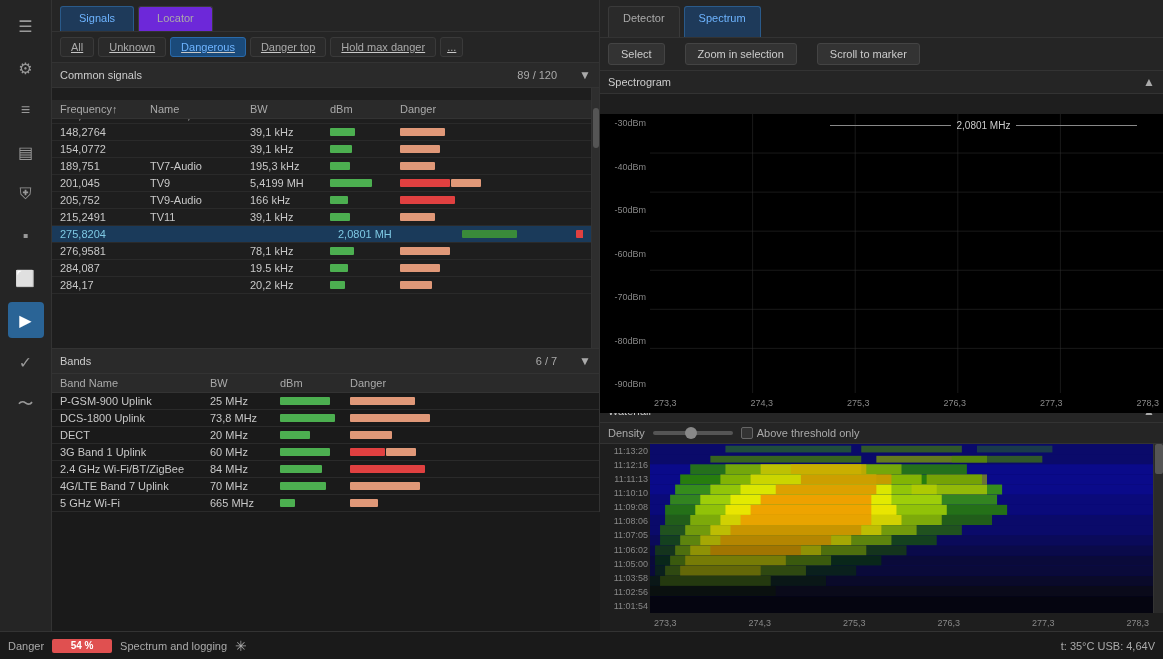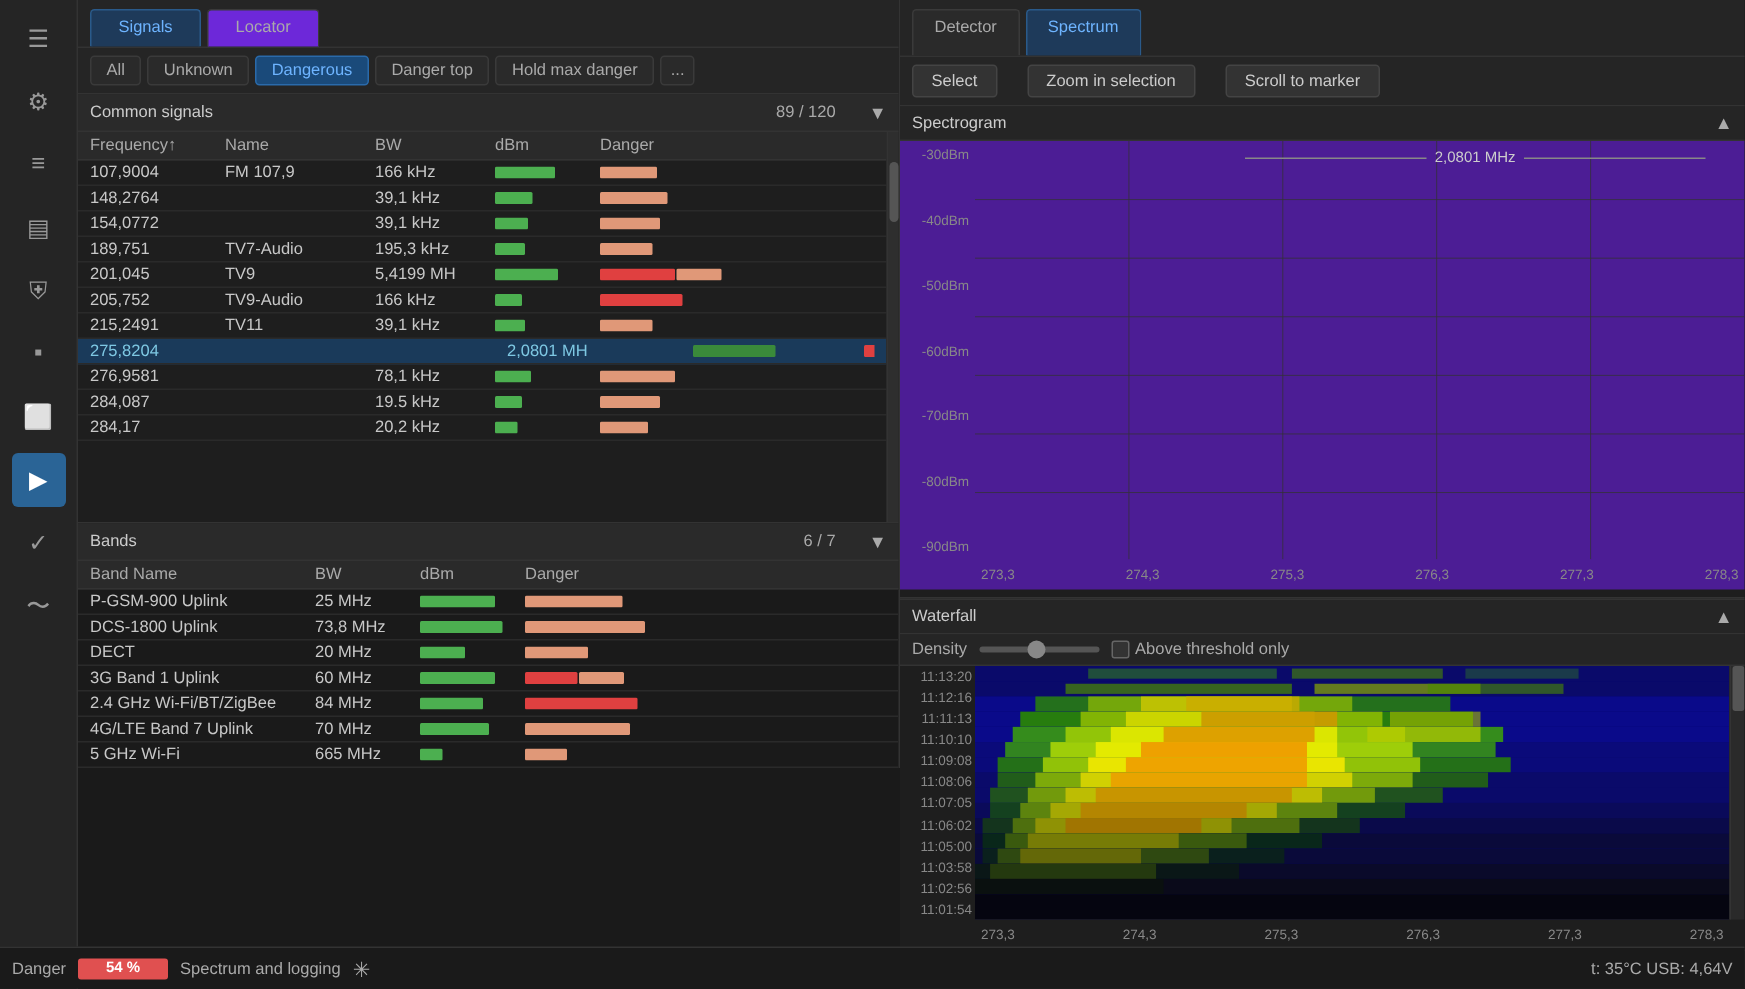--- a/index.html
+++ b/index.html
@@ -82,20 +82,21 @@
     }
 
     
     .filter-bar {
       display: flex;
       background: #252525;
       padding: 5px 8px;
       gap: 4px;
       border-bottom: 1px solid #333;
       align-items: center;
+      text-decoration: underline;
     }
     .filter-btn {
       padding: 3px 10px;
       border-radius: 3px;
       cursor: pointer;
       color: #aaa;
       background: #2a2a2a;
       border: 1px solid #3a3a3a;
       font-size: 11px;
     }
@@ -131,21 +132,21 @@
       background: #1e1e1e;
     }
     .table-header {
       display: grid;
       grid-template-columns: 90px 100px 80px 70px 1fr;
       padding: 3px 8px;
       background: #2a2a2a;
       border-bottom: 1px solid #333;
       color: #aaa;
       position: sticky;
-      top: 0;
+      top: 12px;
     }
     .table-row {
       display: grid;
       grid-template-columns: 90px 100px 80px 70px 1fr;
       padding: 2px 8px;
       border-bottom: 1px solid #2a2a2a;
       align-items: center;
     }
     .table-row.selected {
       background: #1a3a5a;
@@ -224,22 +225,23 @@
       align-items: center;
       padding: 4px 8px;
       background: #252525;
       border-bottom: 1px solid #333;
       color: #ccc;
       font-size: 11px;
     }
     .spectrogram-body {
       position: relative;
       height: calc(100% - 28px);
-      background: #4c1d95;
+      background: #000000;
       overflow: hidden;
+      margin-top: 20px;
     }
 
     
     .y-axis {
       position: absolute;
       left: 0; top: 0; bottom: 20px;
       width: 50px;
       display: flex;
       flex-direction: column;
       justify-content: space-between;

